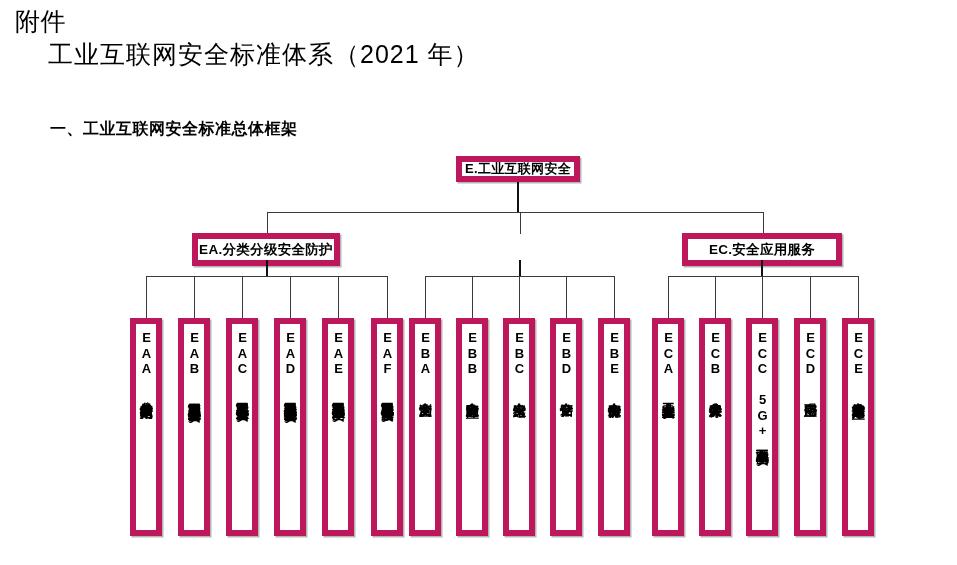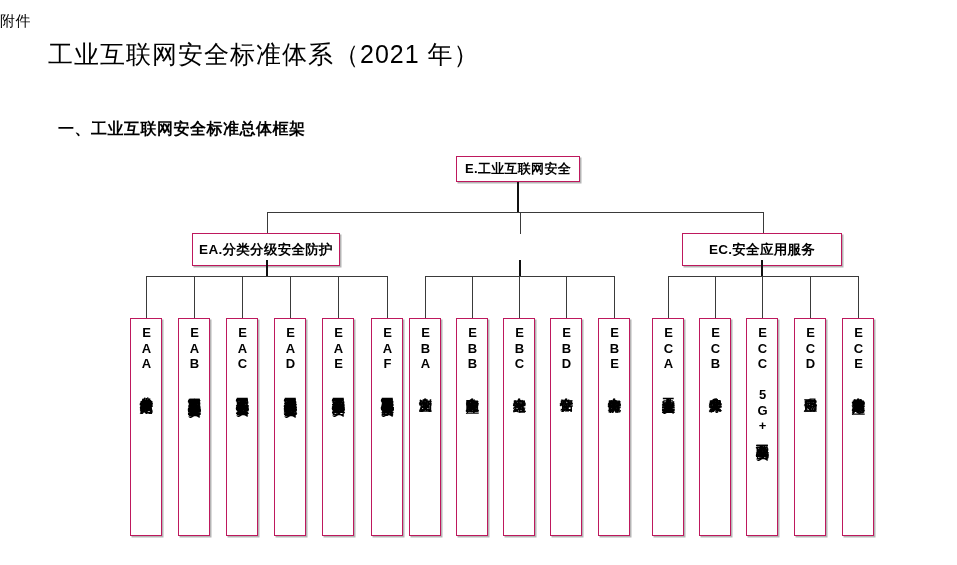--- a/index.html
+++ b/index.html
@@ -12,42 +12,42 @@
     height: 565px;
     position: relative;
     font-family: "Liberation Sans", "DejaVu Sans", sans-serif;
     color: #000000;
     overflow: hidden;
   }
 
   
   #attachment-label {
     position: absolute;
-    left: 0;
+    left: 15px;
     top: 8px;
-    font-size: 15px;
+    font-size: 25px;
     line-height: 26px;
     letter-spacing: 0.5px;
     white-space: nowrap;
   }
   #doc-title {
     position: absolute;
     left: 0;
     top: 38px;
     width: 957px;
     text-align: left;
     font-size: 25px;
     line-height: 32px;
     letter-spacing: 1px;
     white-space: nowrap;
     padding-left: 48px;
   }
   #section-heading {
     position: absolute;
-    left: 58px;
+    left: 50px;
     top: 118px;
     font-size: 16px;
     line-height: 22px;
     font-weight: bold;
     letter-spacing: 0.5px;
     white-space: nowrap;
   }
 
   
   #org-chart {
@@ -64,21 +64,21 @@
     background: #3a3a3a;
   }
   .conn.v { width: 1px; }
   .conn.h { height: 1px; }
   .conn.thick { background: #111111; width: 2px; }
 
   
   .node {
     position: absolute;
     box-sizing: border-box;
-    border: 1px solid #be185d;
+    border: 6px solid #be185d;
     background: #ffffff;
     display: flex;
     align-items: center;
     justify-content: center;
     box-shadow: 1.5px 1.5px 0 rgba(120,120,120,0.55);
   }
   .node-label {
     font-weight: bold;
     white-space: nowrap;
   }

